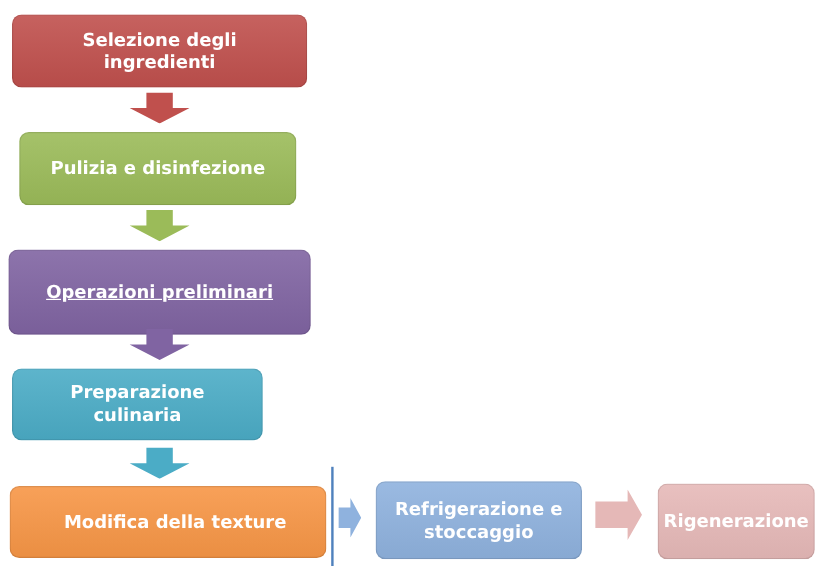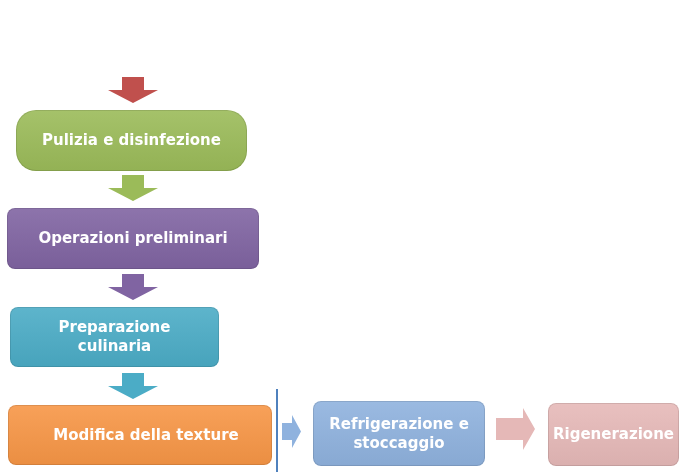--- a/index.html
+++ b/index.html
@@ -23,21 +23,21 @@
     font-size: 15px;
     line-height: 1.25;
     box-shadow: inset 0 0 0 1px rgba(0,0,0,0.10);
     background-image: linear-gradient(180deg, rgba(255,255,255,0.10), rgba(0,0,0,0.05));
   }
   .step .lbl { padding: 0 10px; }
 
   
   .step-1 { left: 10px;  top: 12px;  width: 246px; height: 61px; }
   .step-2 { left: 16px;  top: 110px; width: 231px; height: 61px; }
-  .step-3 { left: 7px;   top: 208px; width: 252px; height: 61px; }
+  .step-3 { left: 7px;   top: 208px; width: 252px; height: 71px; text-decoration: underline; }
   .step-4 { left: 10px;  top: 307px; width: 209px; height: 60px; }
   .step-5 { left: 8px;   top: 405px; width: 252px; height: 60px; }
 
   .down-arrow { position: absolute; left: 108px; width: 50px; height: 26px; }
   .down-arrow-1 { top: 77px; }
   .down-arrow-2 { top: 175px; }
   .down-arrow-3 { top: 274px; }
   .down-arrow-4 { top: 373px; }
 
   .divider {
@@ -51,28 +51,31 @@
   .right-arrow-pink { position: absolute; left: 496px; top: 408px; width: 39px; height: 42px; }
   .step-7 { left: 548px; top: 403px; width: 131px; height: 63px; }
 
   svg { display: block; }
 </style>
 </head>
 <body>
 
 <div class="canvas">
 
+  <div class="step step-1" style="background-color: rgb(192, 80, 77);">
+    <span class="lbl">Selezione degli ingredienti</span>
+  </div>
 
   <div class="down-arrow down-arrow-1">
     <svg width="50" height="26" viewBox="0 0 50 26">
       <polygon points="14,0 36,0 36,13 50,13 25,26 0,13 14,13" fill="#C0504D"></polygon>
     </svg>
   </div>
 
-  <div class="step step-2" style="background-color: rgb(155, 187, 89); border-radius: 20px;">
+  <div class="step step-2" style="background-color: rgb(155, 187, 89);">
     <span class="lbl">Pulizia e disinfezione</span>
   </div>
 
   <div class="down-arrow down-arrow-2">
     <svg width="50" height="26" viewBox="0 0 50 26">
       <polygon points="14,0 36,0 36,13 50,13 25,26 0,13 14,13" fill="#9BBB59"></polygon>
     </svg>
   </div>
 
   <div class="step step-3" style="background-color: rgb(128, 100, 162);">

